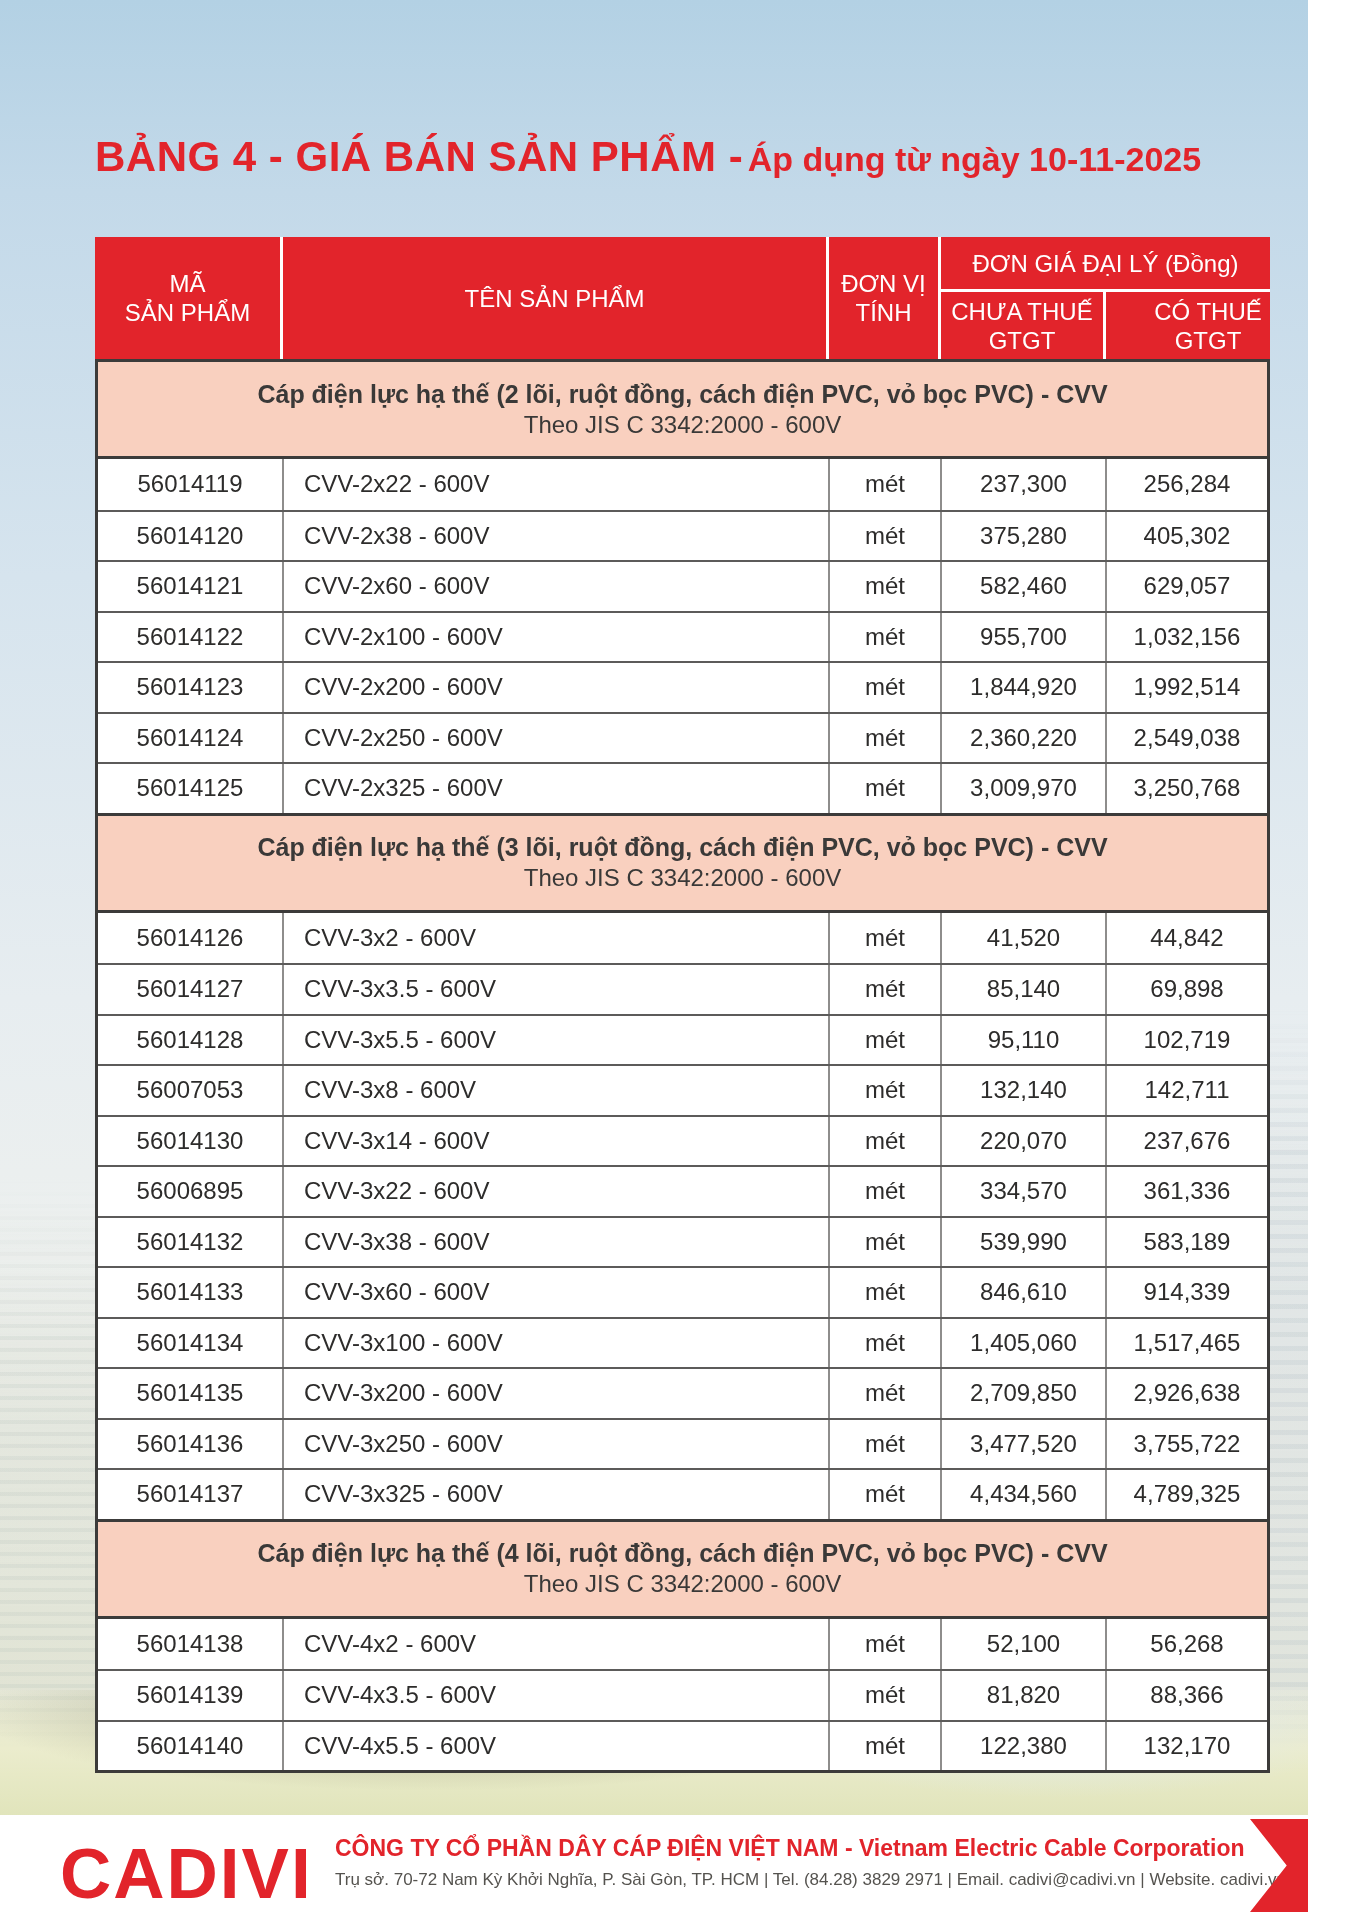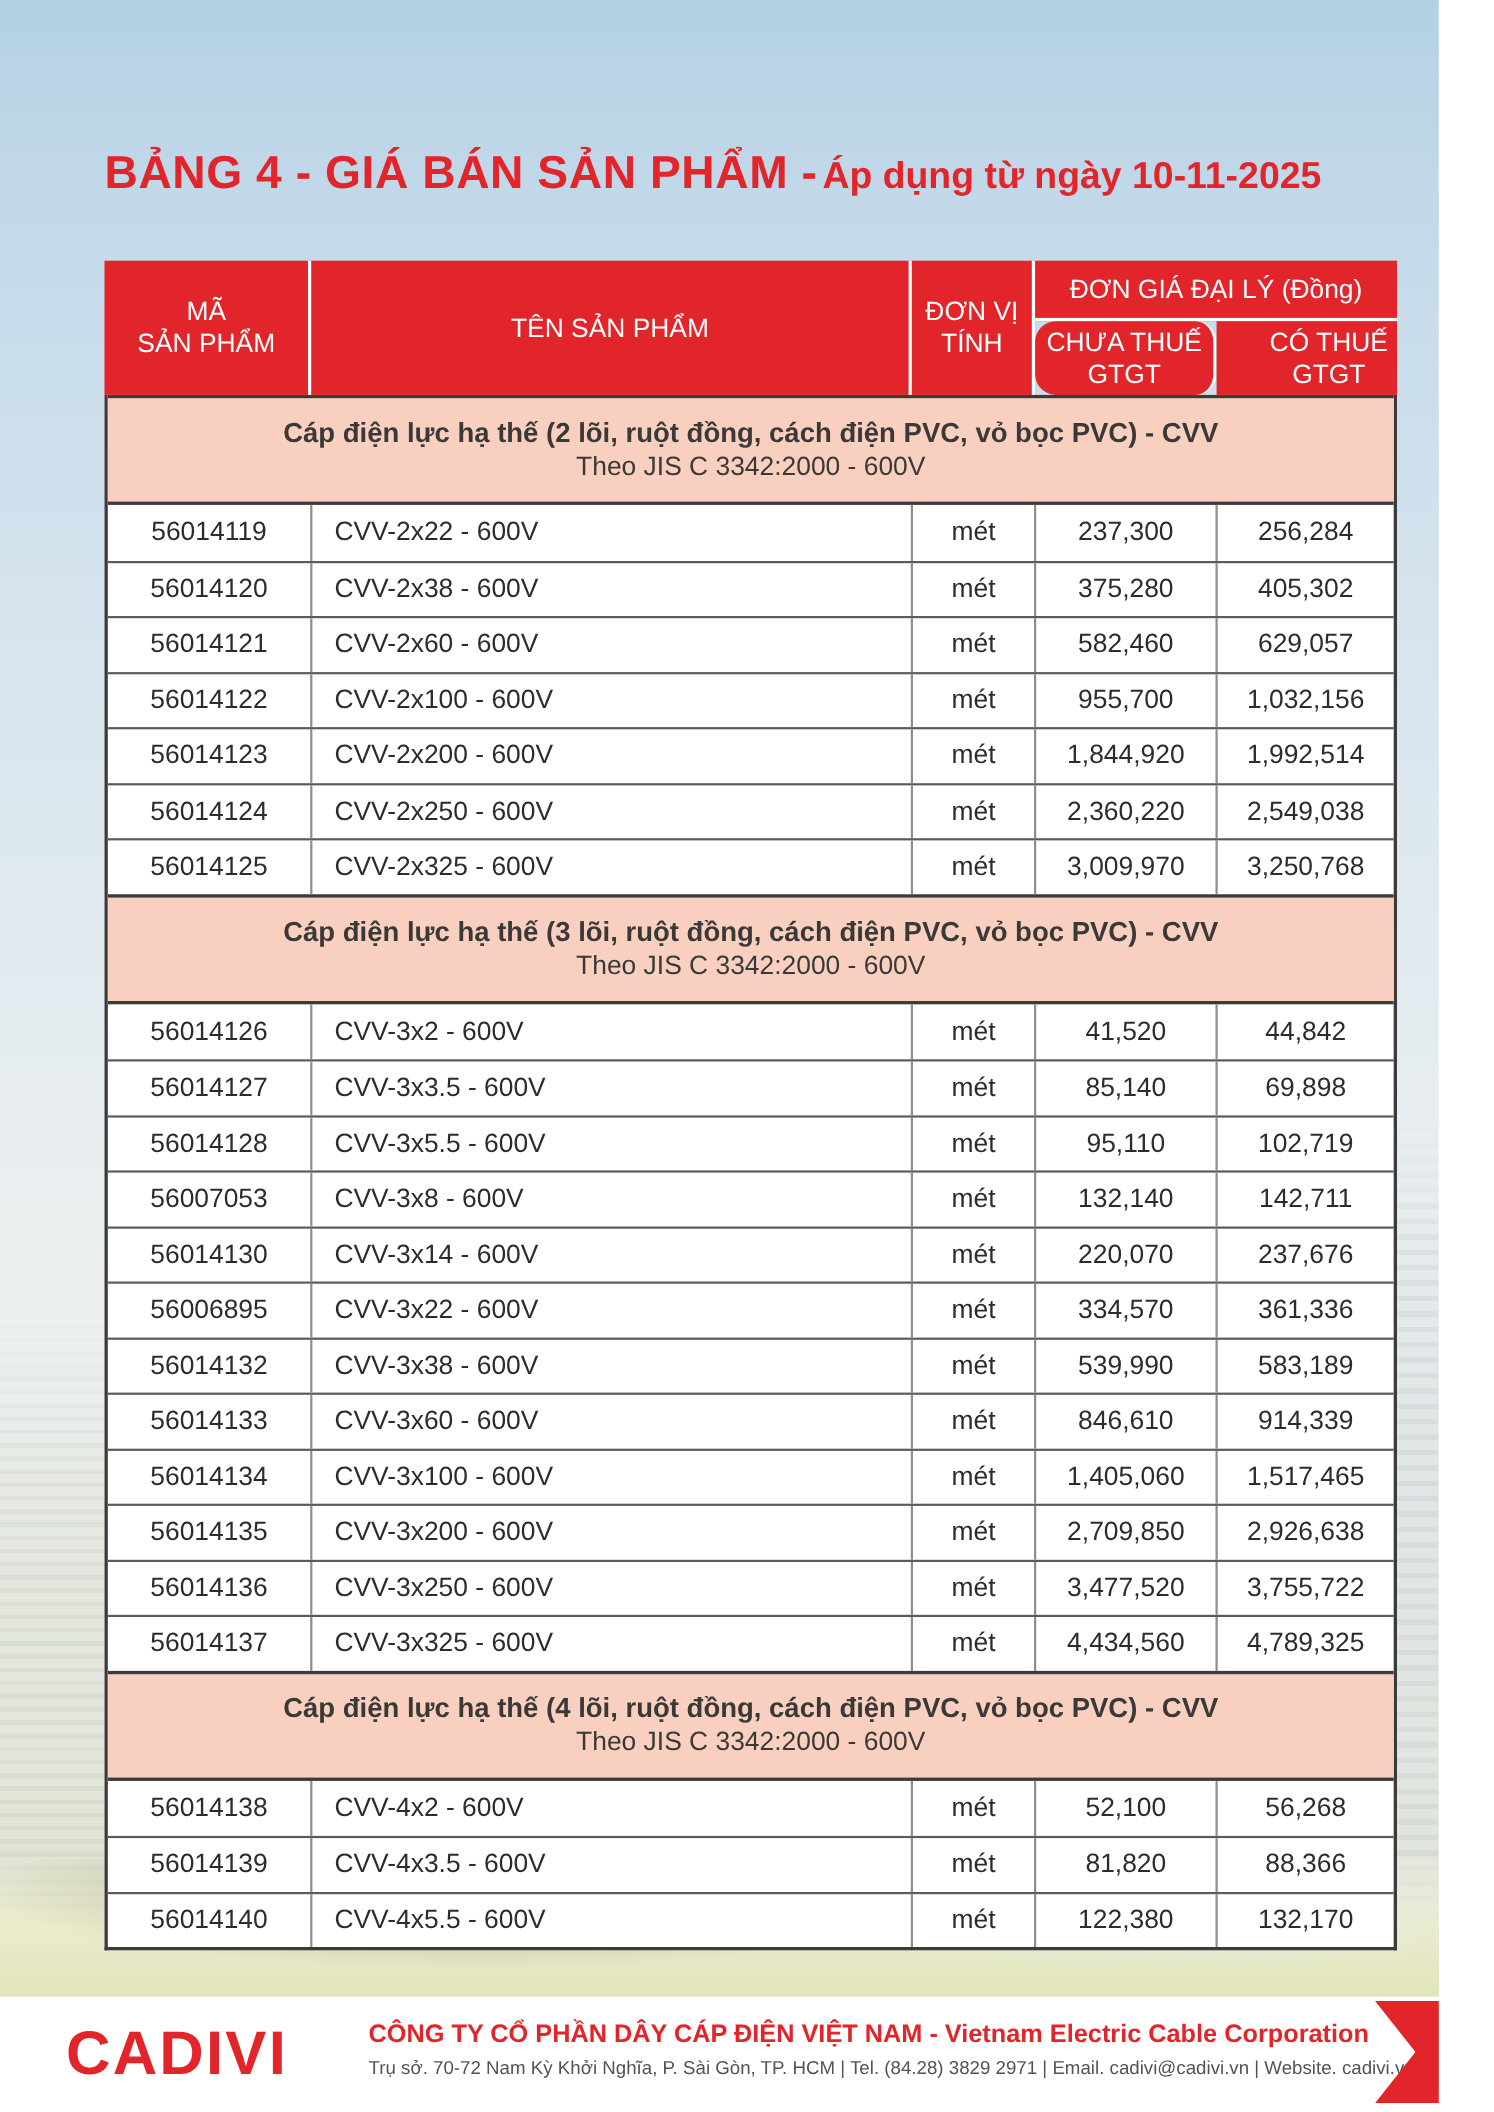--- a/index.html
+++ b/index.html
@@ -26,35 +26,35 @@
   .title{ position:absolute; left:95px; top:133px; color:#e2242b; white-space:nowrap;}
   .title .main{ font-size:42px; font-weight:bold; letter-spacing:.5px;}
   .title .date{ font-size:34px; font-weight:bold;}
   
   .tbl{ position:absolute; left:95px; top:237px; width:1175px; color:#2d2c2b;}
   .thead{ display:grid; grid-template-columns:188px 546px 112px 165px 164px; grid-template-rows:55px 67px;}
   .th{ background:#e2242b; color:#fff; display:flex; flex-direction:column; align-items:center; justify-content:center;
        font-size:24px; line-height:29px; text-align:center;}
   .th.span2{ grid-row:1 / span 2; border-right:3px solid #fff;}
   .th.pg{ grid-column:4 / span 2; grid-row:1; border-bottom:3px solid #fff;}
-  .th.sub1{ grid-column:4; grid-row:2; border-right:3px solid #fff;border-radius:19px;}
+  .th.sub1{ grid-column:4; grid-row:2; border-right:3px solid #fff;}
   .th.sub2{ grid-column:5; grid-row:2;padding-left:40px;}
   .tbody{ border:3px solid #3c3b3a; border-top:none; background:#fff;}
   .band{ height:100px; background:#f9d0bf; border-top:3px solid #3c3b3a; border-bottom:3px solid #3c3b3a;
          display:flex; flex-direction:column; align-items:center; justify-content:center; text-align:center; color:#3a3938;}
   .band-title{ font-size:25px; font-weight:bold; line-height:31px;}
   .band-sub{ font-size:24px; line-height:30px;}
   .row{ display:grid; grid-template-columns:186px 546px 112px 165px 160px; height:50.5px; align-items:stretch;}
   .row + .row{ border-top:2px solid #5c5b5a;}
   .td{ border-right:2px solid #8e8d8c; font-size:24px; display:flex; align-items:center; justify-content:center;}
   .td:last-child{ border-right:none;}
   .td.name{ justify-content:flex-start; padding-left:20px;}
   
   .footer{ position:absolute; left:0; top:1815px; width:1358px; height:105px; background:#ffffff;}
-  .logo{ position:absolute; left:60px; top:18px; font-size:56px; font-weight:bold; letter-spacing:2px; color:#e2242b;}
+  .logo{ position:absolute; left:60px; top:18px; font-size:71px; font-weight:bold; letter-spacing:2px; color:#e2242b;}
   .f-text{ position:absolute; left:335px; top:20px;}
   .company{ font-size:23px; font-weight:bold; color:#e2242b; white-space:nowrap;}
   .address{ margin-top:8px; font-size:17px; color:#55534f; white-space:nowrap;}
   .flag{ position:absolute; right:0; top:4px; width:108px; height:93px; background:#e2242b;
          clip-path:polygon(0 0, 100% 0, 100% 100%, 0 100%, 34% 50%);
          display:flex; align-items:center; justify-content:center; padding-left:34px;}
   .flag .num{ color:#fff; font-size:24px; font-weight:bold;}
 </style>
 </head>
 <body>

